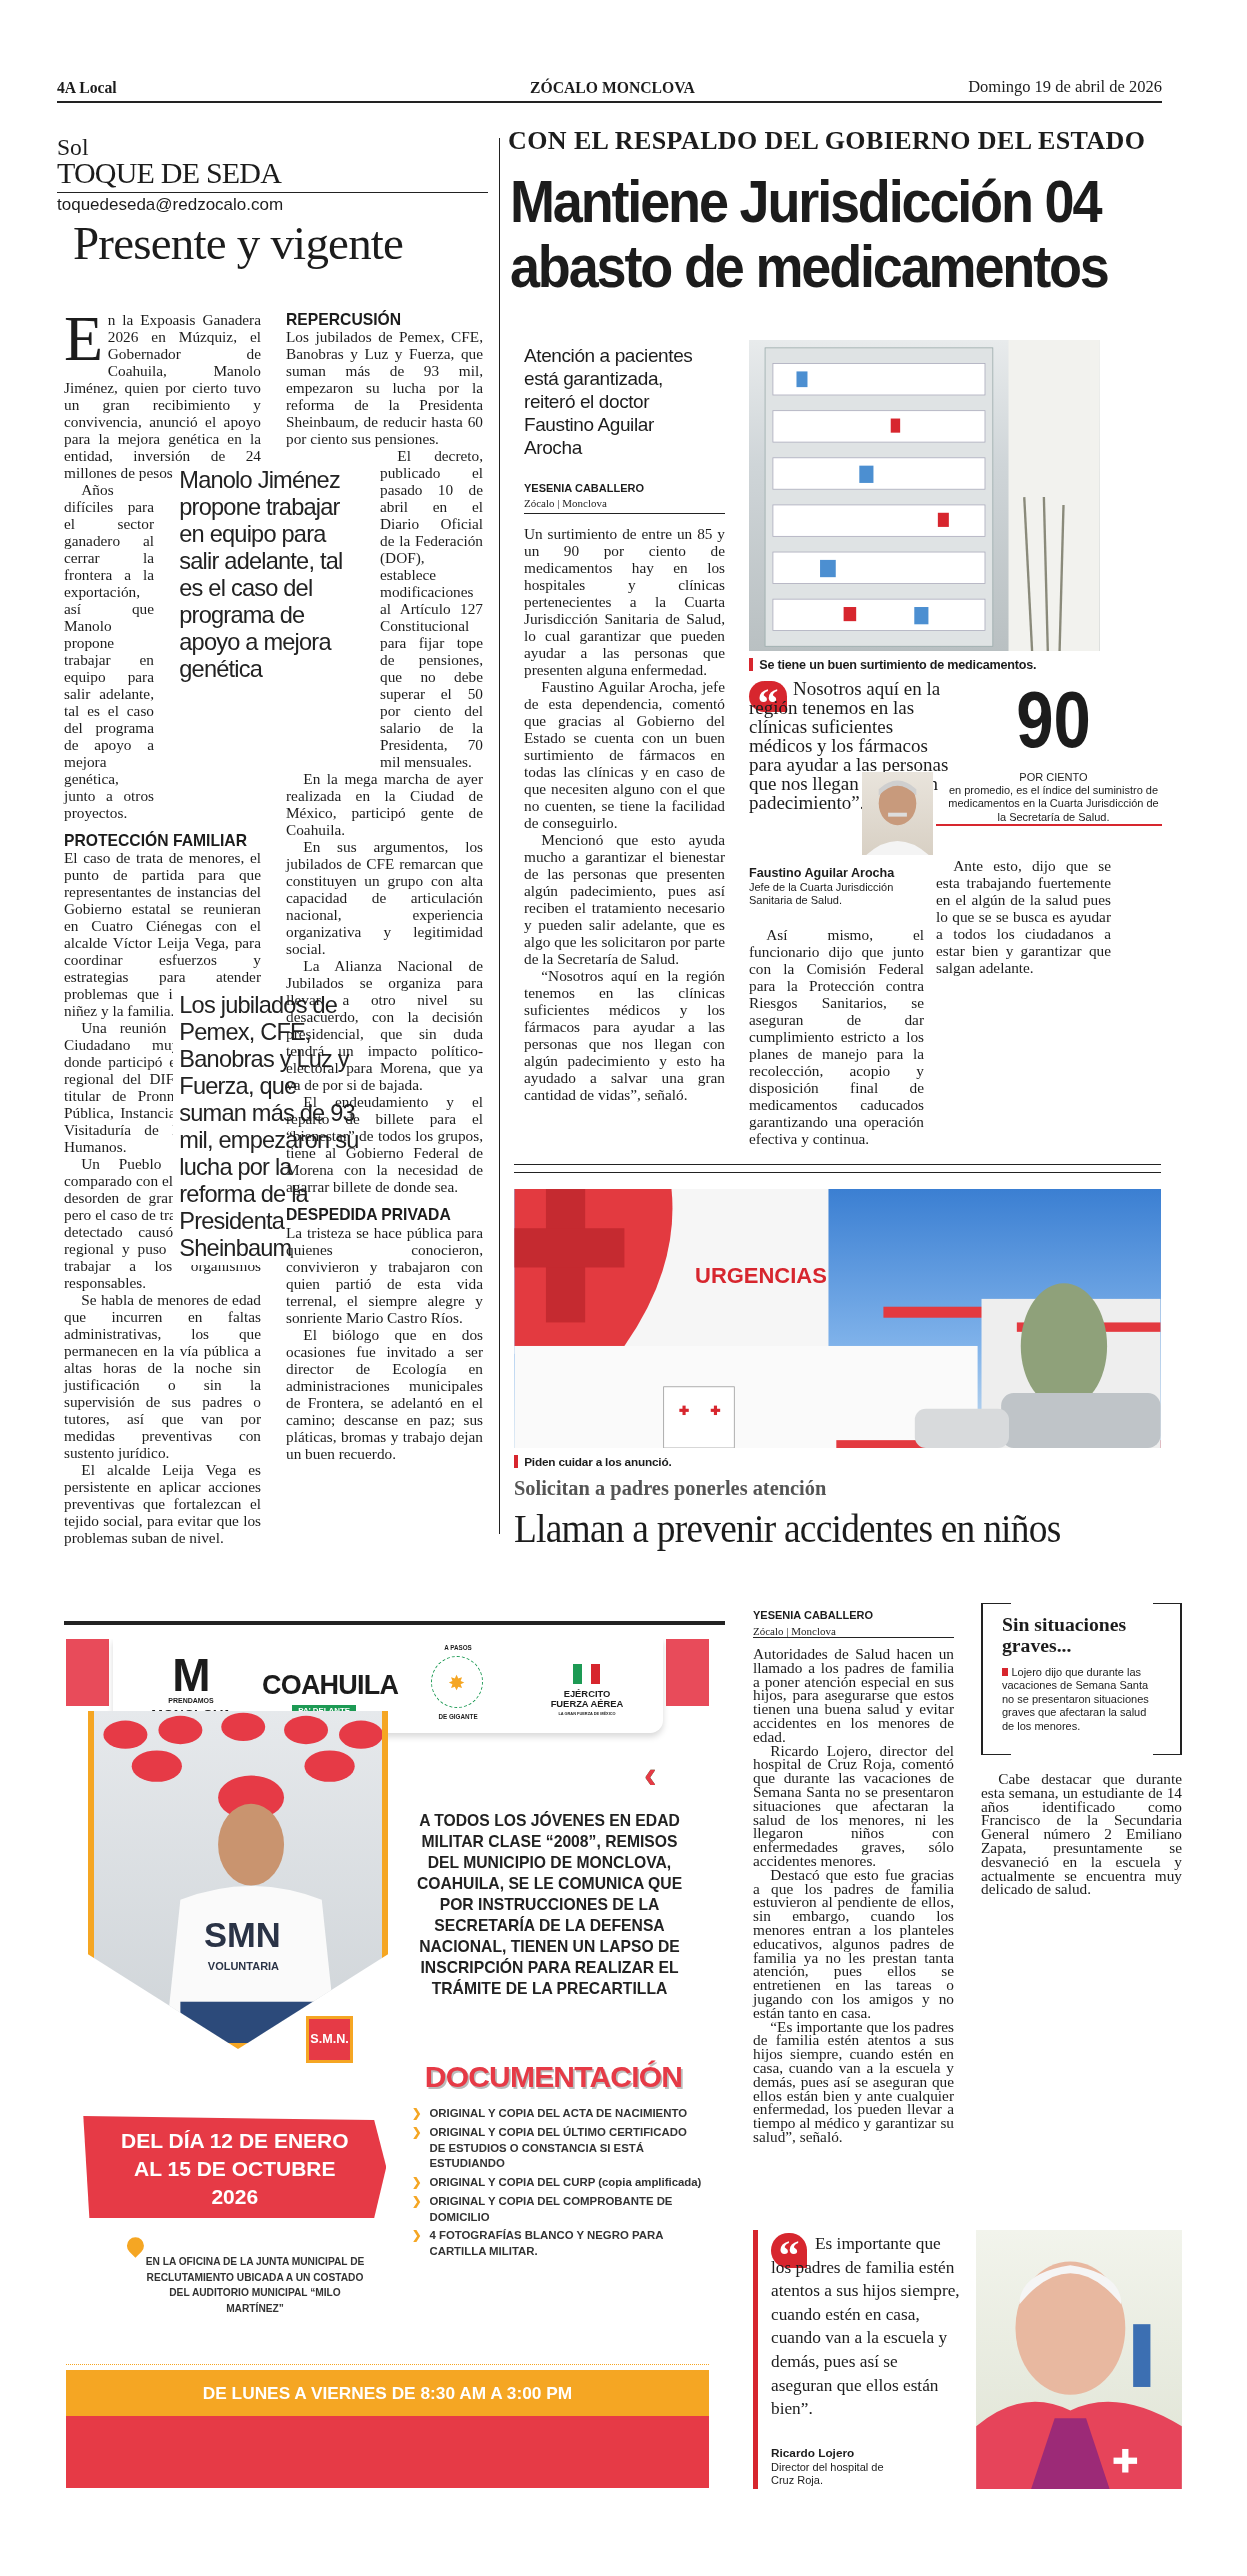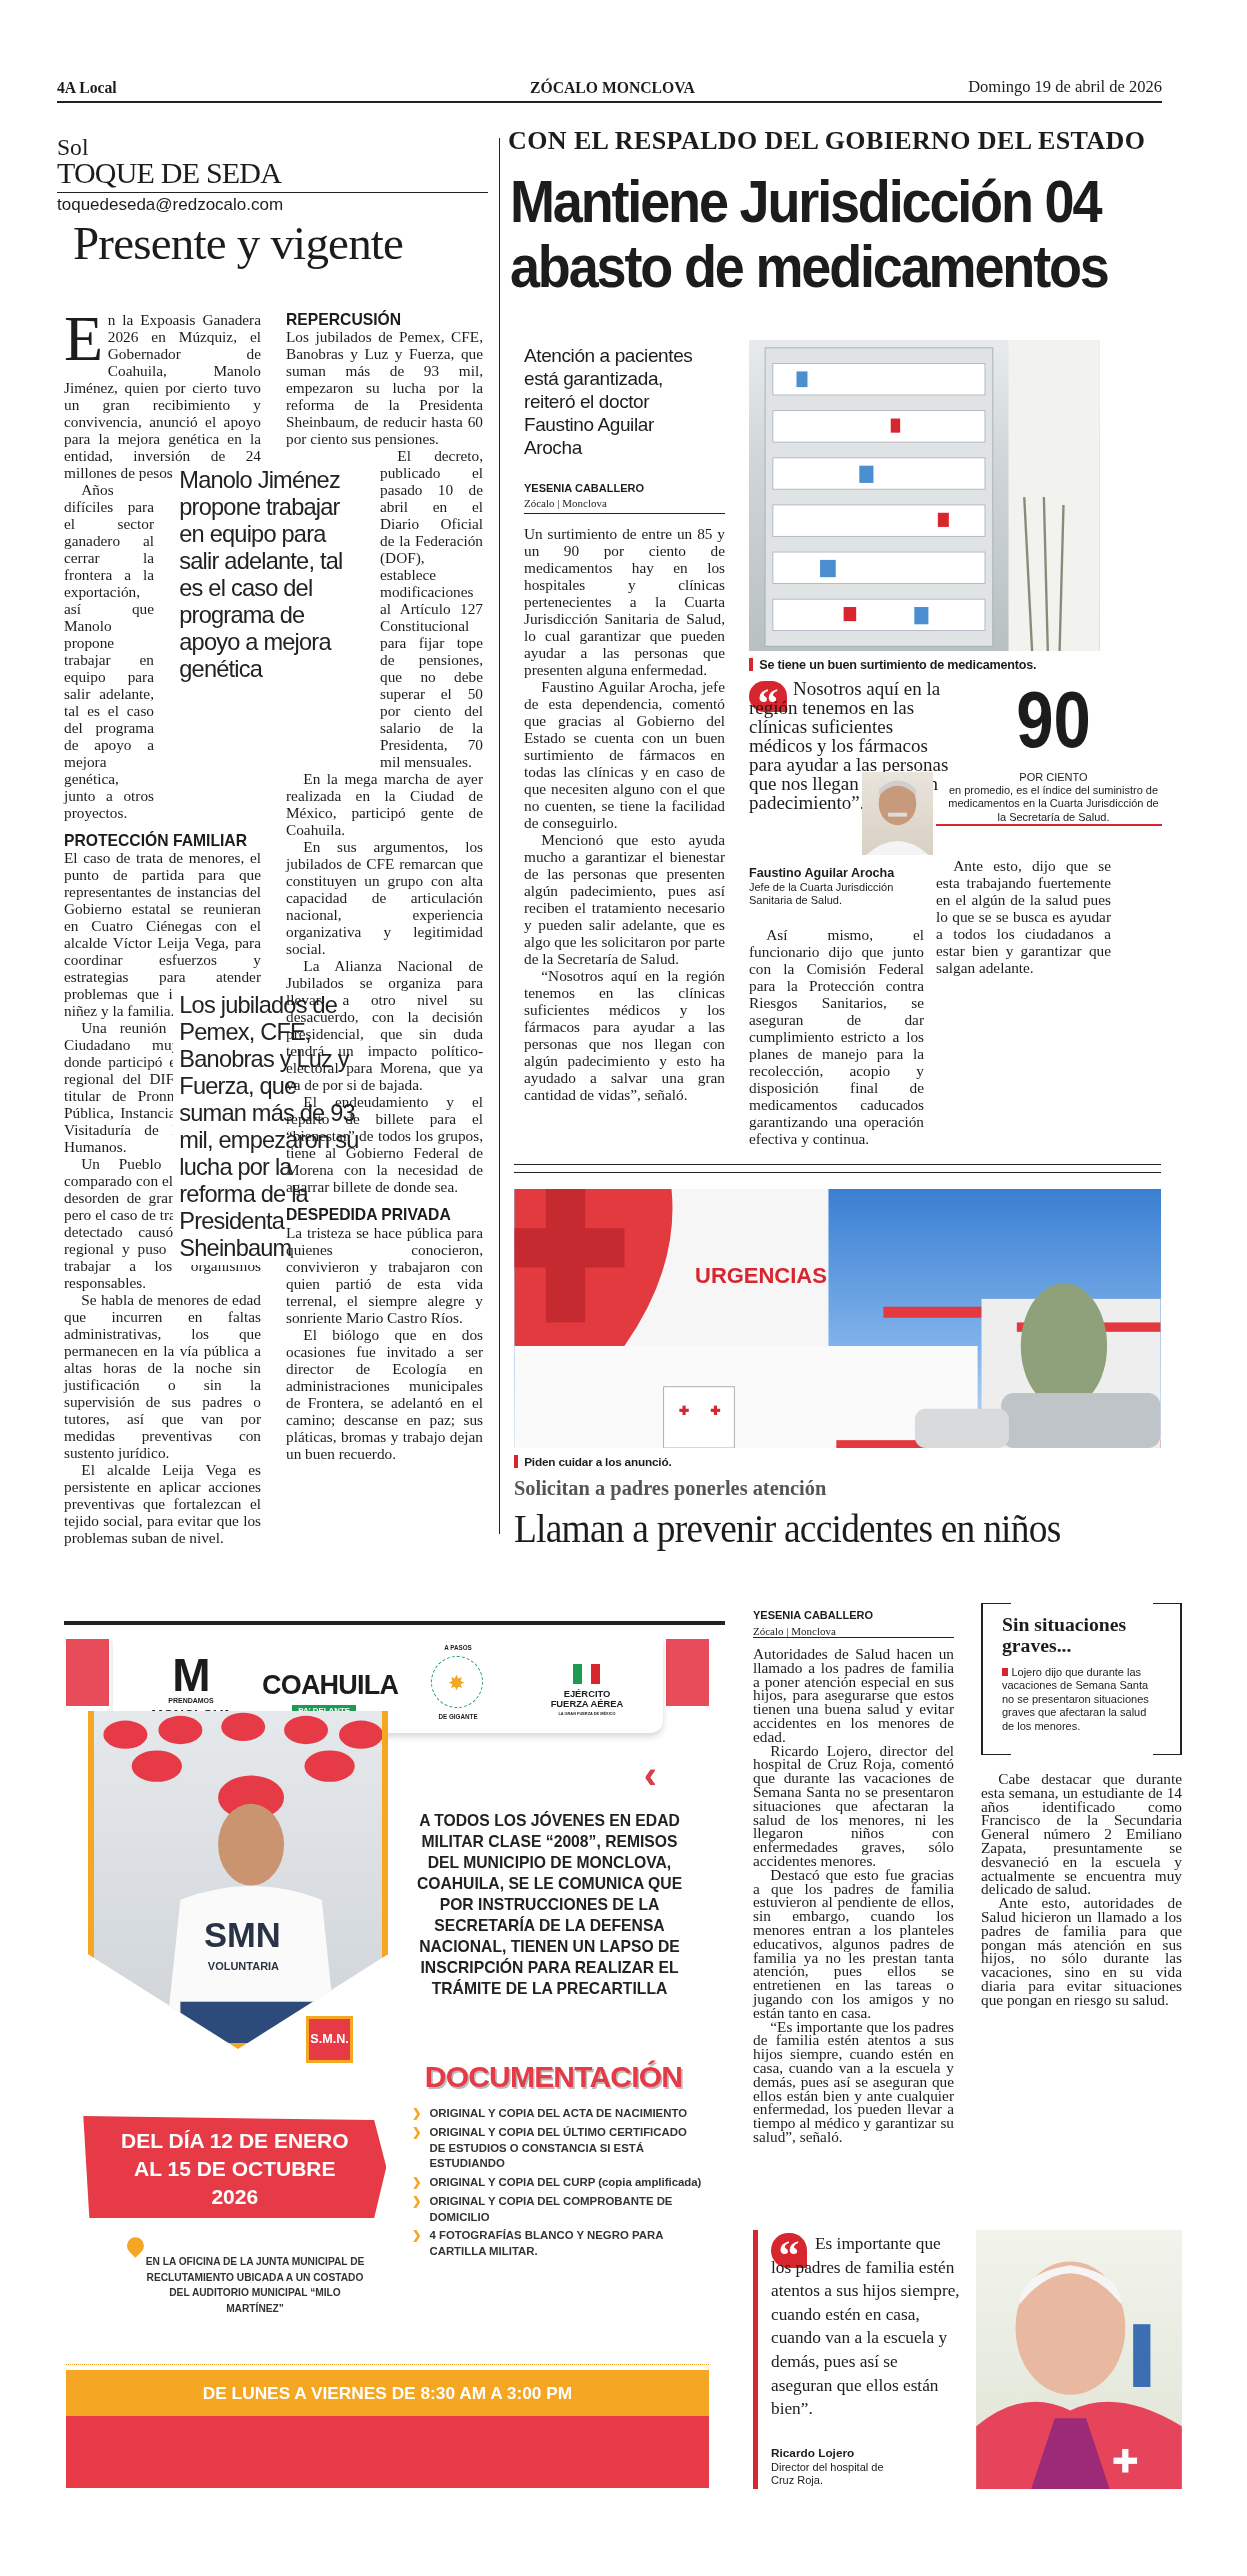--- a/index.html
+++ b/index.html
@@ -180,21 +180,20 @@
   <div style="position:absolute;left:0;top:0;width:27.5px;border-top:1.6px solid #222;"></div>
   <div style="position:absolute;left:0;bottom:0;width:27.5px;border-top:1.6px solid #222;"></div>
   <div style="position:absolute;right:0;top:0;width:27.5px;border-top:1.6px solid #222;"></div>
   <div style="position:absolute;right:0;bottom:0;width:27.5px;border-top:1.6px solid #222;"></div>
   <div class="serif" style="position:absolute;left:19px;top:11px;width:157px;font-size:19.7px;font-weight:700;line-height:21px;">Sin situaciones graves...</div>
   <div class="sans" style="position:absolute;left:19px;top:63px;width:157px;font-size:11px;line-height:13.4px;"><span style="display:inline-block;width:5.5px;height:7.9px;background:#d7262e;margin-right:3.9px;"></span><span>Lojero dijo que durante las vacaciones de Semana Santa no se presentaron situaciones graves que afectaran la salud de los menores.</span></div>
 </div>
 
 <div class="abs body-text" style="left:981px;top:1772px;width:201px;line-height:13.8px;">
   <p>Cabe destacar que durante esta semana, un estudiante de 14 años identificado como Francisco de la Secundaria General número 2 Emiliano Zapata, presuntamente se desvaneció en la escuela y actualmente se encuentra muy delicado de salud.</p>
-  <p>Ante esto, autoridades de Salud hicieron un llamado a los padres de familia para que pongan más atención en sus hijos, no sólo durante las vacaciones, sino en su vida diaria para evitar situaciones que pongan en riesgo su salud.</p>
 </div>
 
 <div class="abs" style="left:753px;top:2230px;width:4.7px;height:259px;background:#d7262e;"></div>
 <div class="abs" style="left:771px;top:2233px;width:36px;height:35px;background:#d7262e;border-radius:17.3px 17.3px 0 17.3px;color:#fff;font:700 42px/44px 'Liberation Serif',serif;text-align:center;">“</div>
 <div class="abs serif" style="left:771px;top:2232px;width:189px;font-size:17.3px;line-height:23.6px;text-indent:44px;">Es importante que los padres de familia estén atentos a sus hijos siempre, cuando estén en casa, cuando van a la escuela y demás, pues así se aseguran que ellos están bien”.</div>
 <div class="abs sans" style="left:771px;top:2446px;font-size:11.8px;font-weight:700;">Ricardo Lojero</div>
 <div class="abs sans" style="left:771px;top:2461px;width:118px;font-size:11px;line-height:13.4px;">Director del hospital de Cruz Roja.</div>
 
 <div class="photo" style="left:976px;top:2230px;width:206px;height:259px;background:linear-gradient(180deg,#f2f4ec,#dfe3d4);">
   <svg width="206" height="259" viewBox="0 0 262 330">

